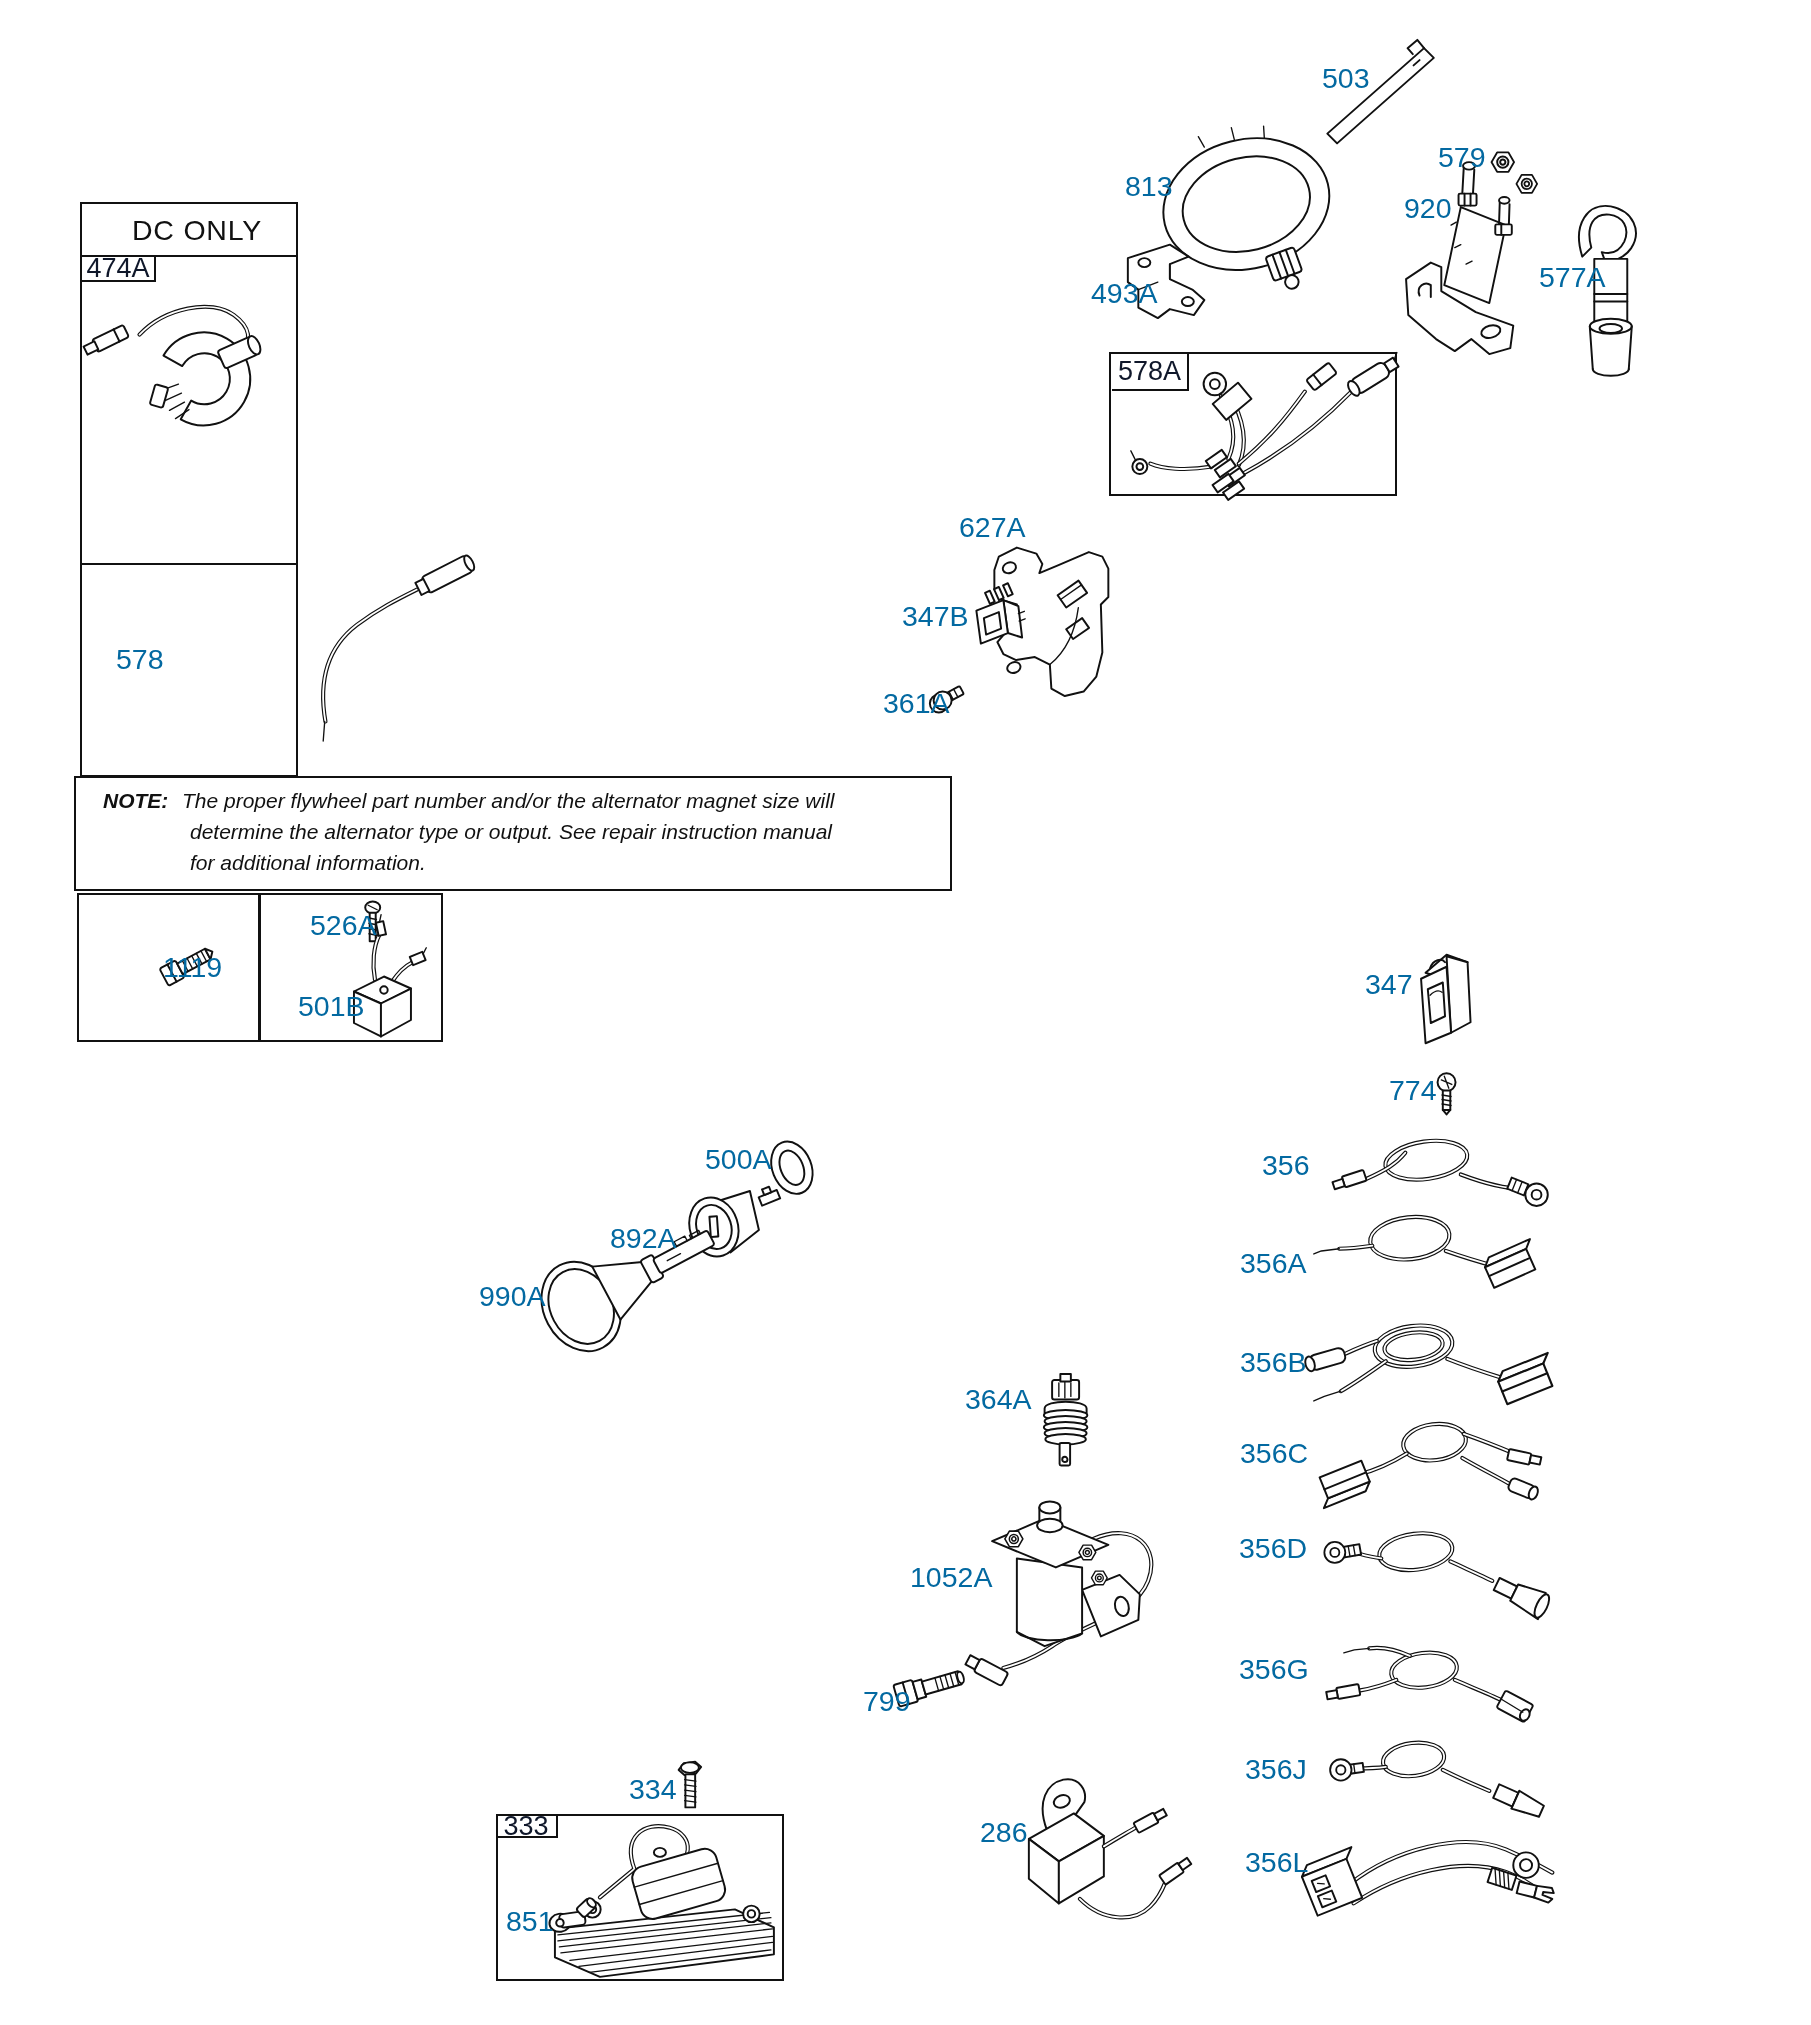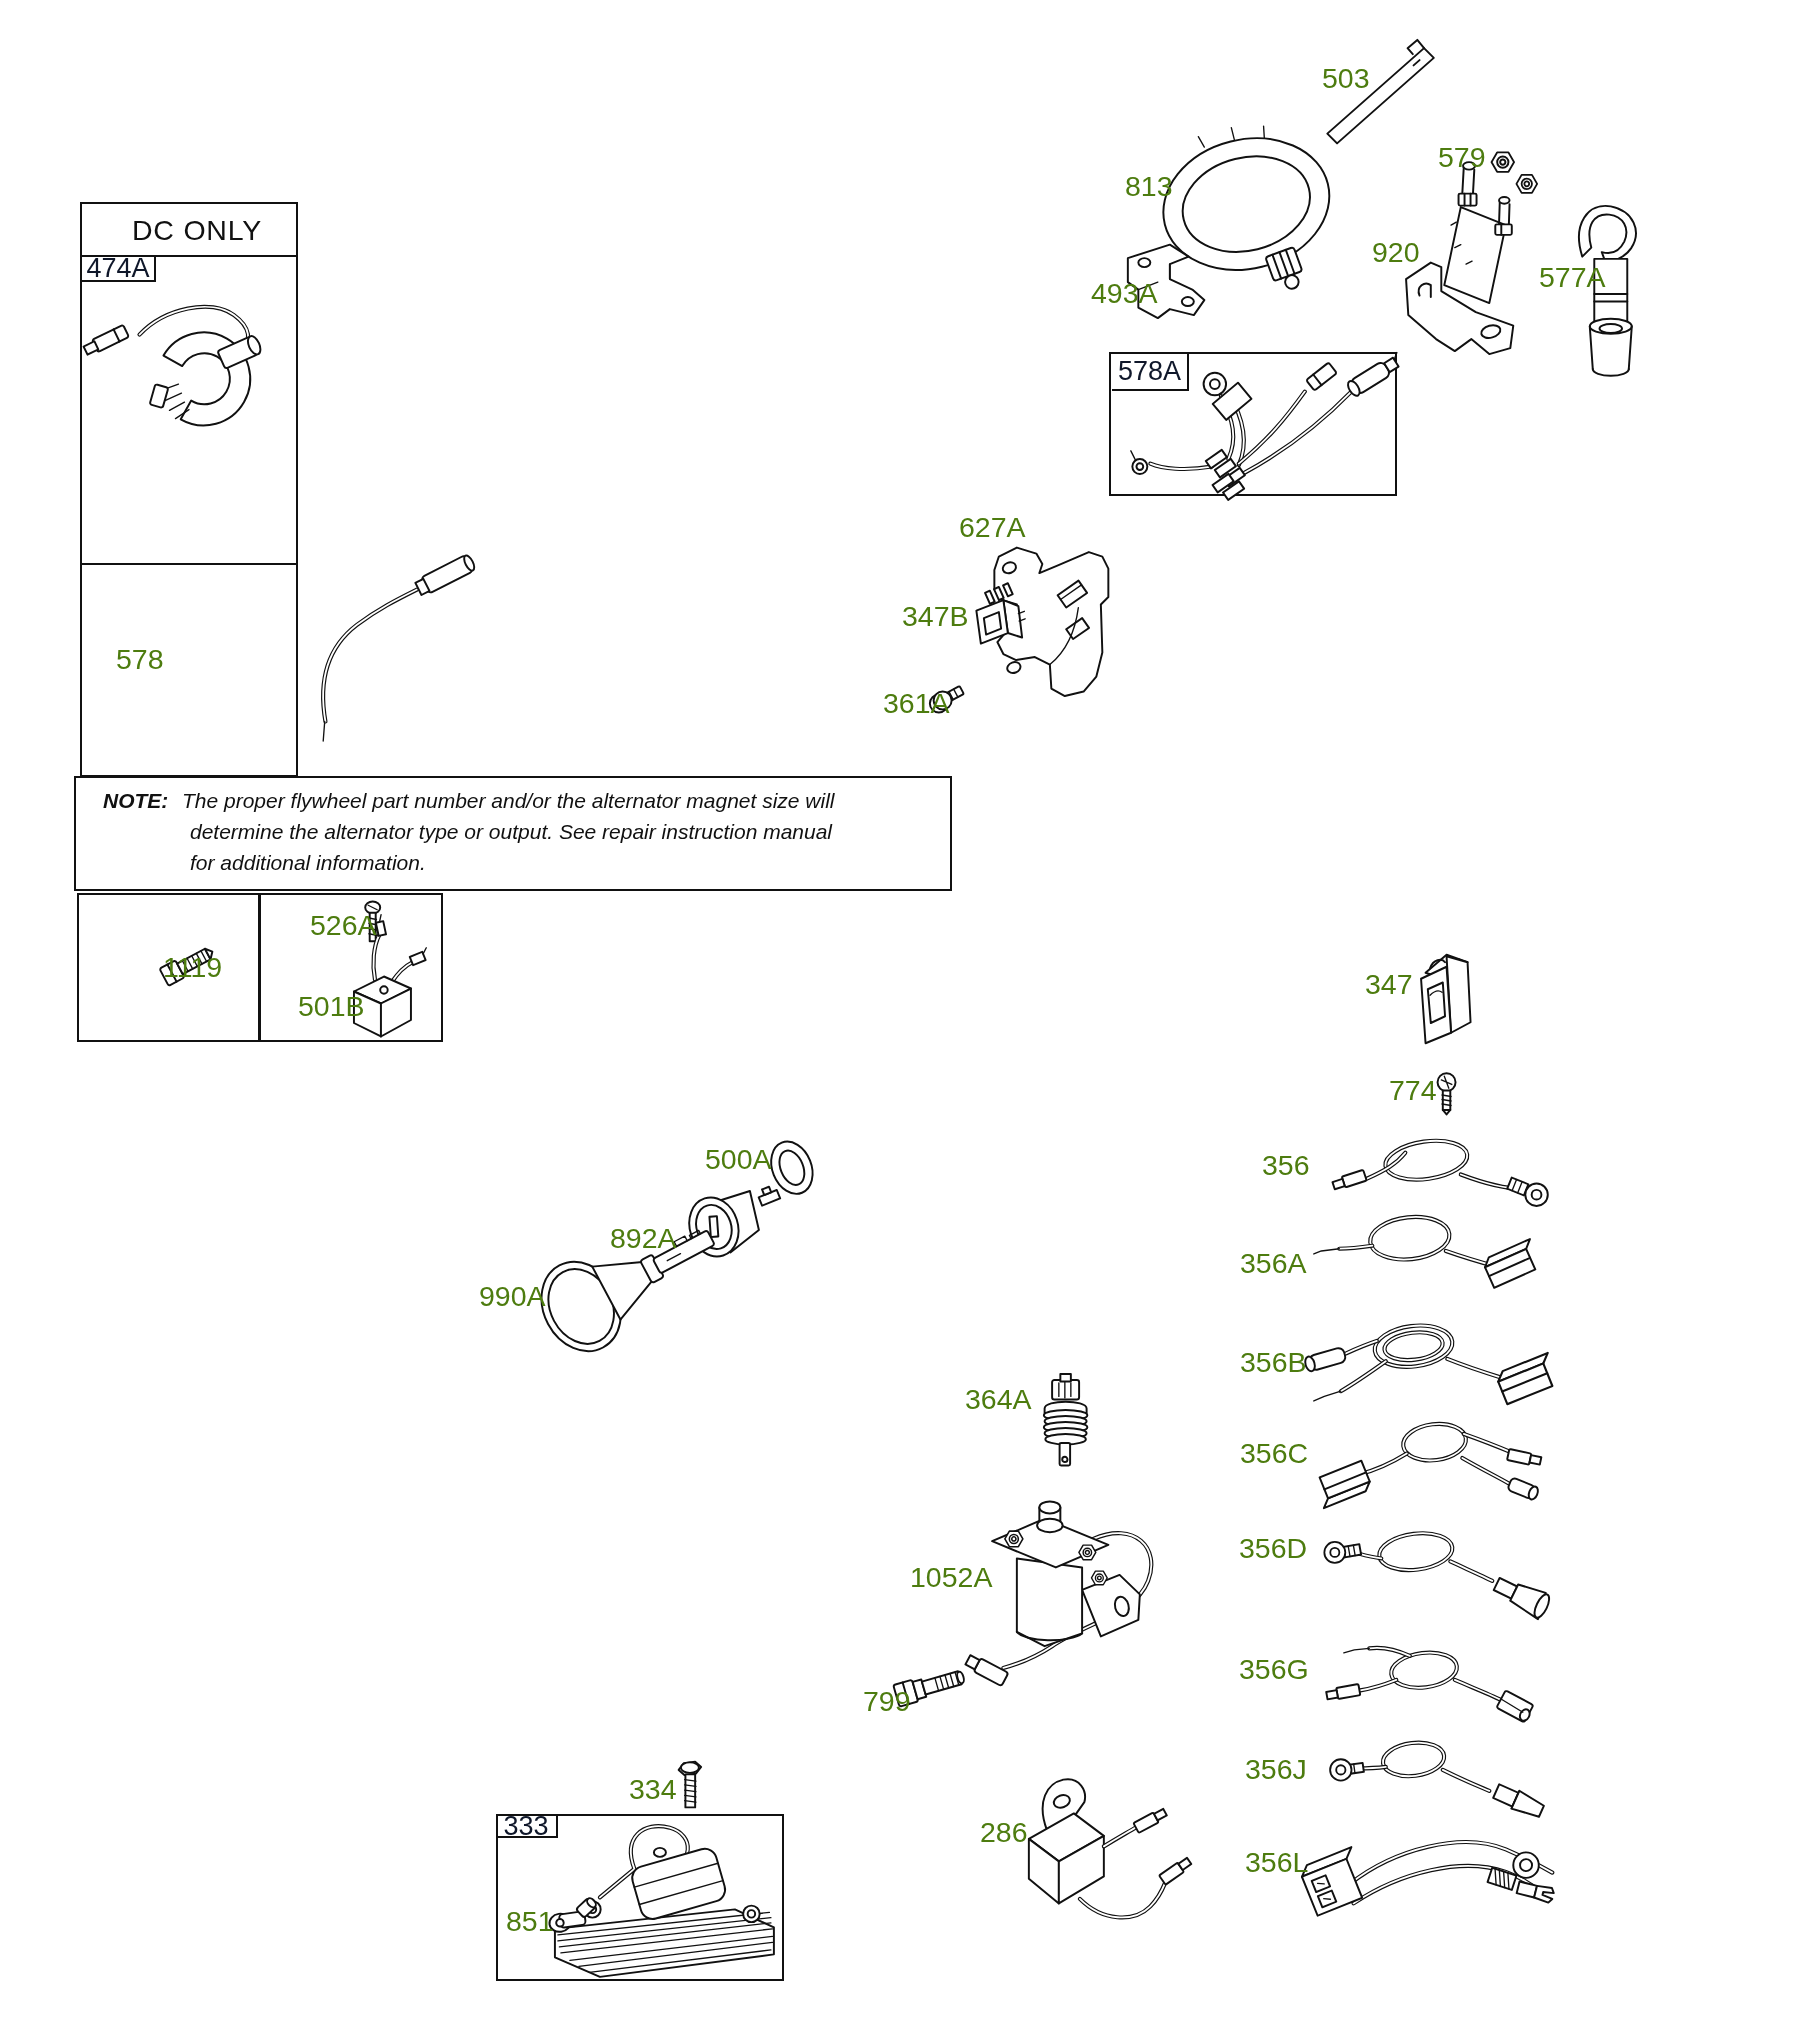--- a/index.html
+++ b/index.html
@@ -7,21 +7,21 @@
         font-family:"Liberation Sans",sans-serif;color:#111;}
   svg{position:absolute;left:0;top:0;}
   .art path,.art rect,.art ellipse,.art circle,.art polygon,.art polyline,.art line{
       stroke:#111;stroke-width:2.6;fill:none;stroke-linecap:round;stroke-linejoin:round;}
   .art .f{fill:#ffffff;}
   .art .tube-o{stroke:#111;stroke-width:5.5;fill:none;}
   .art .tube-i{stroke:#ffffff;stroke-width:2.4;fill:none;}
   .art .thin{stroke-width:1.8;}
   .frame{position:absolute;border:2.3px solid #111;box-sizing:border-box;}
   .hline{position:absolute;border-top:2.3px solid #111;height:0;box-sizing:border-box;}
-  .lbl{position:absolute;font-size:28.5px;line-height:1;white-space:nowrap;color:#4d7c0f;}
+  .lbl{position:absolute;font-size:28.5px;line-height:1;white-space:nowrap;color:#0369a1;}
   .cell-lbl{position:absolute;box-sizing:border-box;border-right:2.3px solid #111;border-bottom:2.3px solid #111;
             display:flex;align-items:center;justify-content:center;font-size:27px;color:#0f172a;}
   .dc-title{position:absolute;left:88px;top:202px;width:218px;height:56px;display:flex;
             align-items:center;justify-content:center;font-size:28.5px;letter-spacing:0.8px;}
   .note-kw{position:absolute;font-size:21px;font-weight:bold;font-style:italic;line-height:1;}
   .note-line{position:absolute;font-size:21px;font-style:italic;line-height:1;white-space:nowrap;}
 </style>
 </head>
 <body>
 
@@ -565,21 +565,21 @@
 
   <span class="note-kw" style="left:103px;top:790px;">NOTE:</span>
   <span class="note-line" style="left:182px;top:790px;">The proper flywheel part number and/or the alternator magnet size will</span>
   <span class="note-line" style="left:190px;top:821px;">determine the alternator type or output. See repair instruction manual</span>
   <span class="note-line" style="left:190px;top:852px;">for additional information.</span>
 
   <span class="lbl" style="left:116px;top:645px;">578</span>
   <span class="lbl" style="left:1322px;top:64px;">503</span>
   <span class="lbl" style="left:1125px;top:172px;">813</span>
   <span class="lbl" style="left:1438px;top:143px;">579</span>
-  <span class="lbl" style="left:1372px;top:194px;margin-top:44px;">920</span>
+  <span class="lbl" style="left:1404px;top:194px;">920</span>
   <span class="lbl" style="left:1091px;top:279px;">493A</span>
   <span class="lbl" style="left:1539px;top:263px;">577A</span>
   <span class="lbl" style="left:959px;top:513px;">627A</span>
   <span class="lbl" style="left:902px;top:602px;">347B</span>
   <span class="lbl" style="left:883px;top:673px;margin-top:16px;">361A</span>
   <span class="lbl" style="left:131px;top:953px;margin-left:32px;">1119</span>
   <span class="lbl" style="left:310px;top:911px;">526A</span>
   <span class="lbl" style="left:298px;top:992px;">501B</span>
   <span class="lbl" style="left:1365px;top:970px;">347</span>
   <span class="lbl" style="left:1389px;top:1076px;">774</span>

